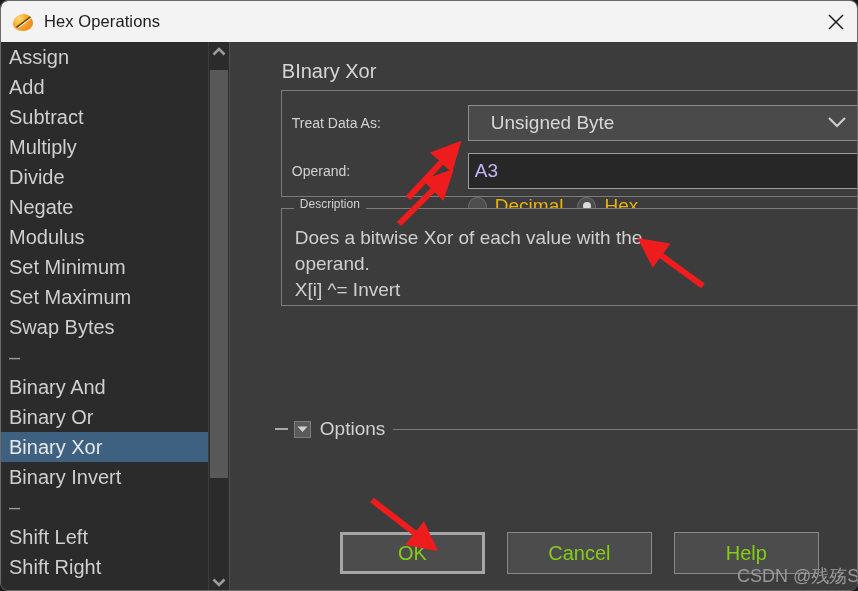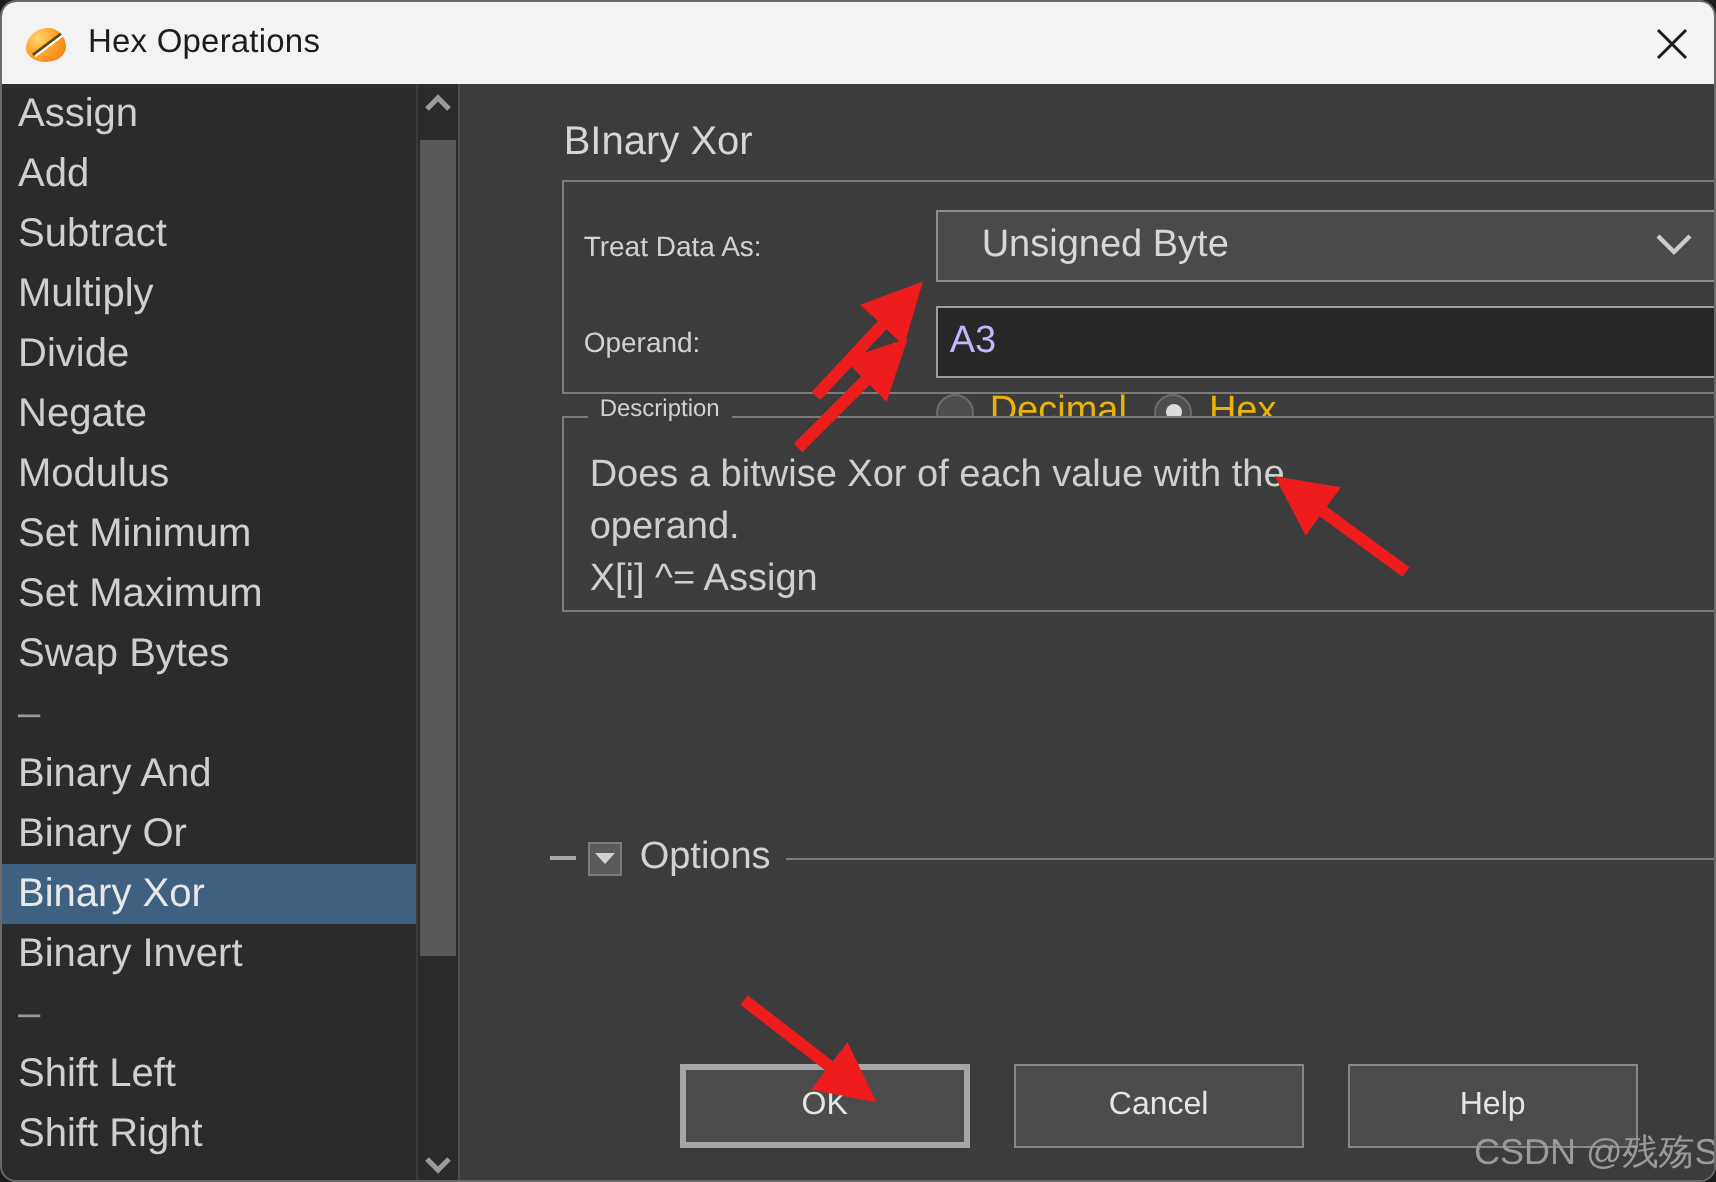--- a/index.html
+++ b/index.html
@@ -266,22 +266,22 @@
     position: absolute; left: 0; top: 487px;
     width: 617px; height: 48px;
     display: flex; align-items: center; justify-content: center;
     gap: 22px;
   }
   .btn {
     height: 42px;
     background: #4c4c4c;
     border: 1px solid #888;
     display: flex; align-items: center; justify-content: center;
-    font-size: 16px;
-    color: #e5e5e5;
+    font-size: 20px;
+    color: #84cc16;
   }
   #btn-ok {
     width: 145px;
     border: 3px solid #a6a6a6;
   }
   #btn-cancel { width: 145px; }
   #btn-help { width: 145px; }
 
   
   #watermark {
@@ -394,21 +394,21 @@
             <span class="lbl">Hex</span>
           </div>
         </div>
       </div>
 
       <div class="group-box" id="desc-group">
         <div id="desc-legend">Description</div>
         <div id="desc-body">
           <div>Does a bitwise Xor of each value with the</div>
           <div>operand.</div>
-          <div>X[i] ^= Assign</div>
+          <div>X[i] ^= Invert</div>
         </div>
       </div>
 
       <div id="options-bar">
         <div id="opt-dash"></div>
         <div id="opt-toggle">
           <svg width="11" height="8" viewBox="0 0 11 8">
             <polygon points="0.5,1.5 10.5,1.5 5.5,7" fill="#d0d0d0"></polygon>
           </svg>
         </div>

